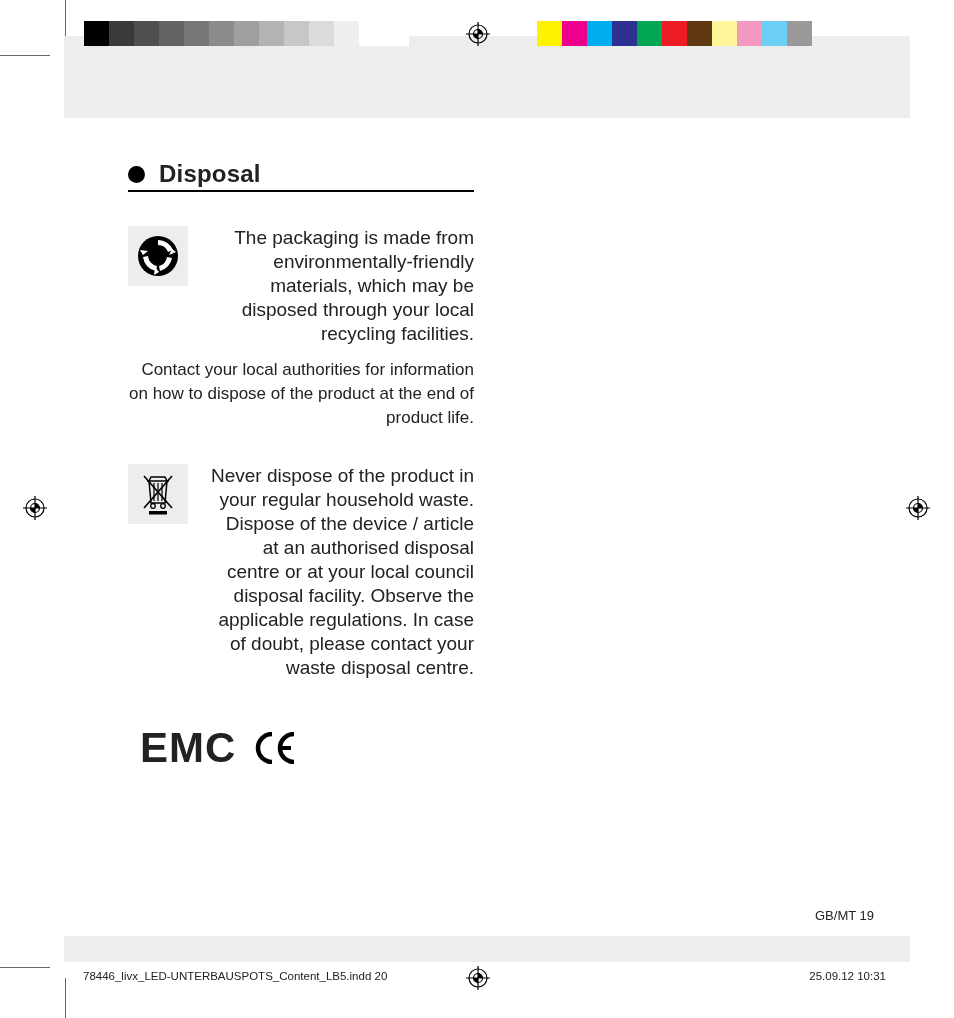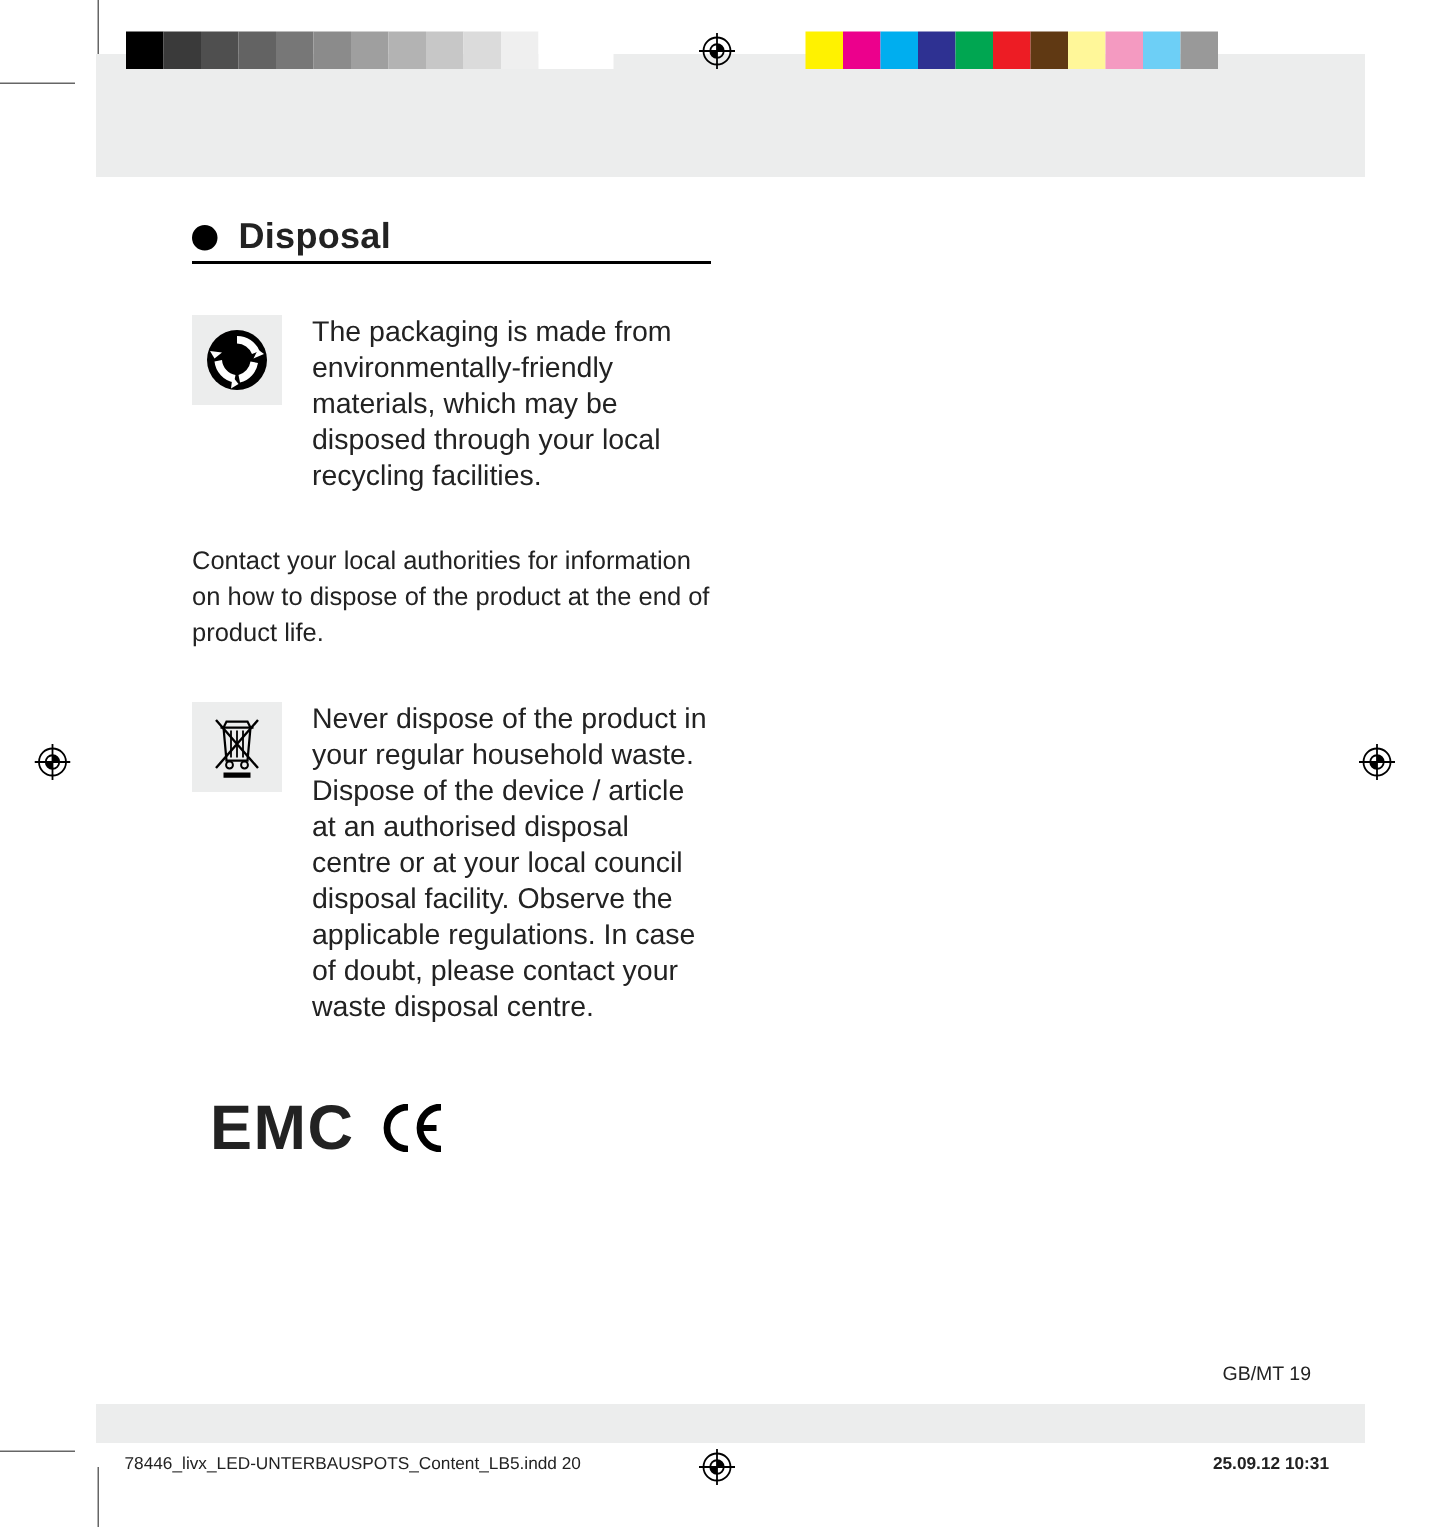--- a/index.html
+++ b/index.html
@@ -20,38 +20,38 @@
   .crop { position: absolute; background: #666; }
   .crop.h { height: 1px; width: 50px; }
   .crop.v { width: 1px; height: 46px; }
 
   
   .band { position: absolute; left: 64px; width: 846px; background: #eceded; }
   .band.top { top: 36px; height: 82px; }
   .band.bottom { top: 936px; height: 26px; }
 
   
-  .content { position: absolute; left: 128px; top: 144px; width: 346px; }
+  .content { position: absolute; left: 128px; top: 160px; width: 346px; text-align: right; }
   .heading-row { display: flex; align-items: center; gap: 14px; border-bottom: 2px solid #000; padding-bottom: 2px; }
   .heading-bullet { width: 17px; height: 17px; border-radius: 50%; background: #000; flex: none; }
   .heading-text { font-size: 24px; font-weight: 700; letter-spacing: 0.2px; }
 
   .block { display: flex; gap: 20px; margin-top: 34px; }
   .block .icon { width: 60px; height: 60px; flex: none; background: #eceded; display: flex; align-items: center; justify-content: center; }
   .block .text { font-size: 19px; line-height: 24px; }
 
-  .para { font-size: 17px; line-height: 24px; margin-top: 32px; }
+  .para { font-size: 17px; line-height: 24px; margin-top: 12px; }
 
   .emc-row { display: flex; align-items: center; gap: 18px; margin-top: 44px; margin-left: 12px; }
   .emc { font-size: 42px; font-weight: 900; letter-spacing: 1px; font-family: Arial, Helvetica, sans-serif; }
   .ce svg { width: 44px; height: 32px; display: block; }
 
   .page-label { position: absolute; right: 80px; top: 908px; font-size: 13px; }
   .footer-line { position: absolute; left: 83px; top: 970px; font-size: 11.5px; display: flex; align-items: center; gap: 8px; }
-  .footer-right { position: absolute; right: 68px; top: 970px; font-size: 11.5px; font-weight: bold; }
+  .footer-right { position: absolute; right: 68px; top: 970px; font-size: 11.5px; }
 </style>
 </head>
 <body>
 
 <div class="page">
 
   <div class="crop h" style="top:55px; left:0;"></div>
   <div class="crop v" style="top:0; left:65px;"></div>
   <div class="crop h" style="top:967px; left:0;"></div>
   <div class="crop v" style="top:978px; left:65px;"></div>

